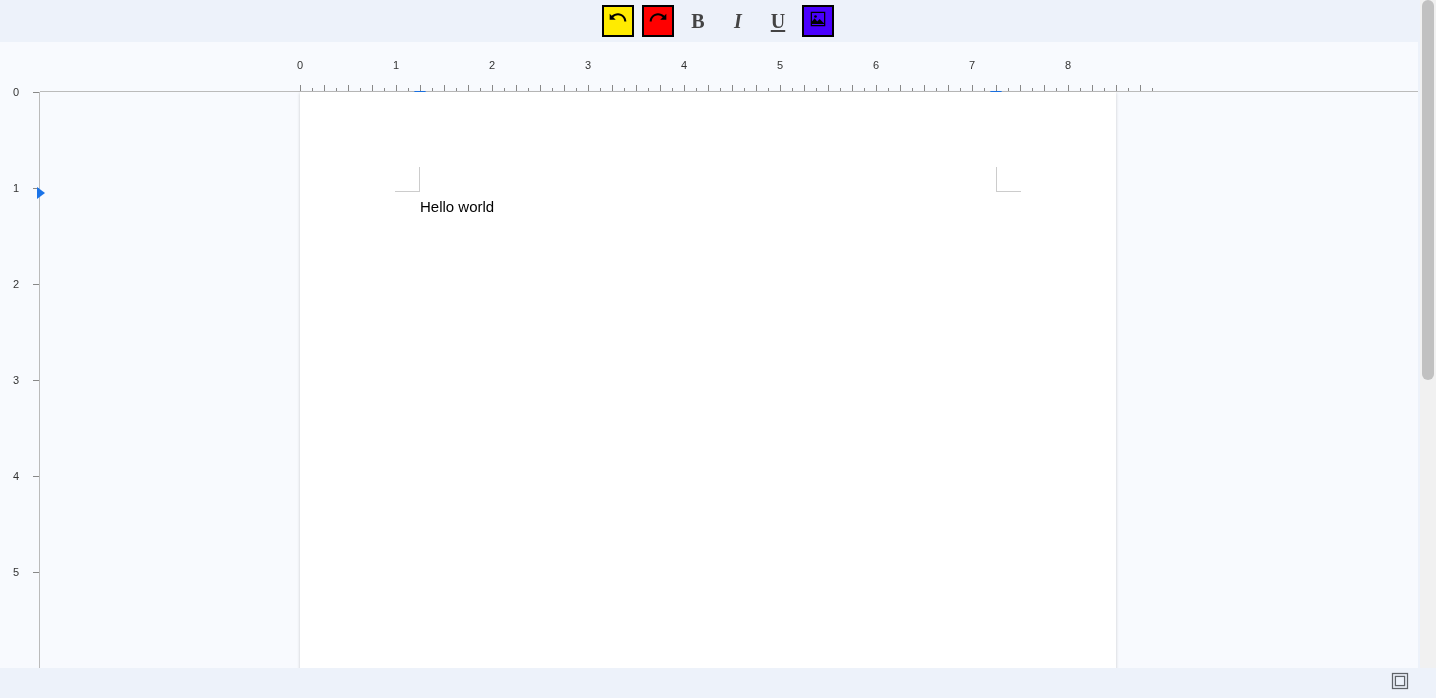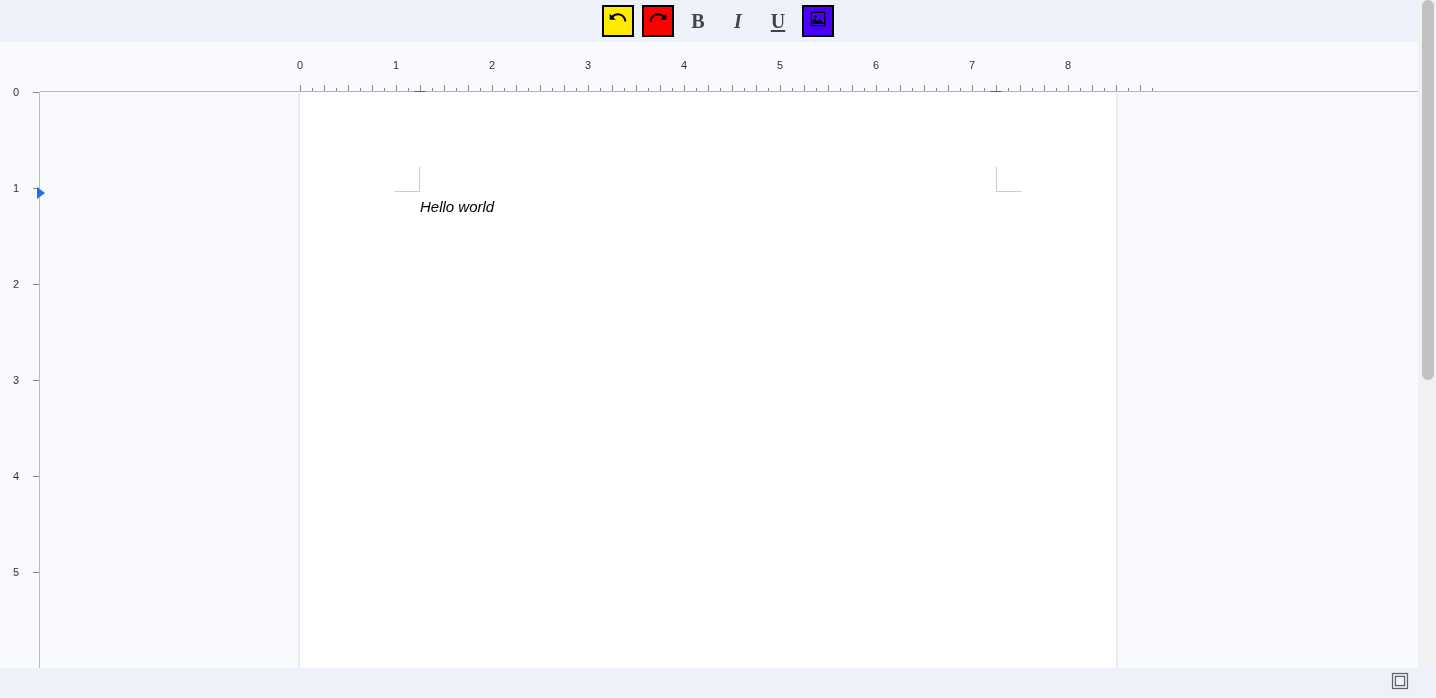--- a/index.html
+++ b/index.html
@@ -83,21 +83,21 @@
     width: 0; height: 0;
     border-top: 6px solid transparent;
     border-bottom: 6px solid transparent;
     border-left: 8px solid #1a73e8;
     right: -6px;
   }
 
   
   .page-area {
     position: absolute;
-    top: 50px; left: 40px; right: 0; bottom: 0; font-style: italic;
+    top: 50px; left: 40px; right: 0; bottom: 0;
   }
   .page {
     position: absolute;
     background: #fff;
     box-shadow: 0 1px 3px rgba(0,0,0,0.2);
   }
   .margin-corner {
     position: absolute;
     width: 25px; height: 25px;
     border: 1px solid #ccc;

